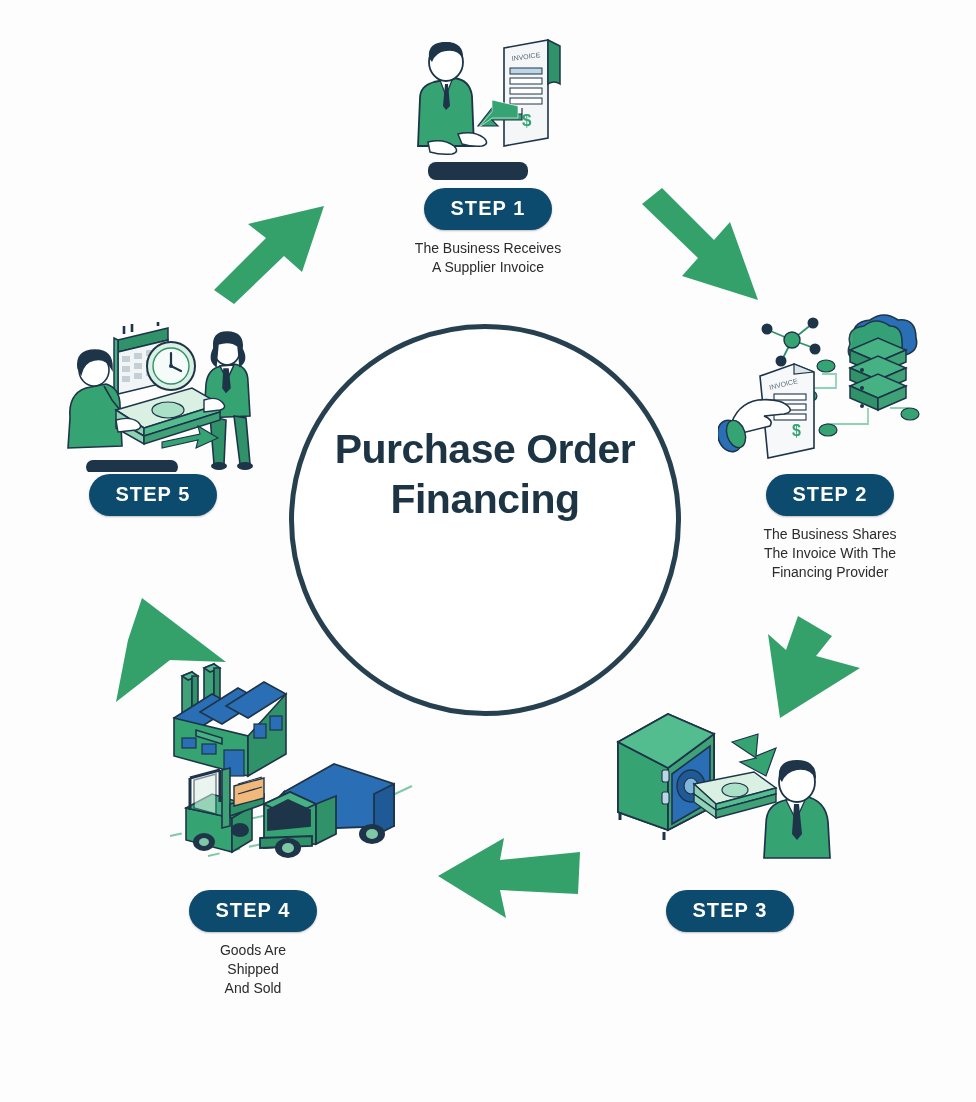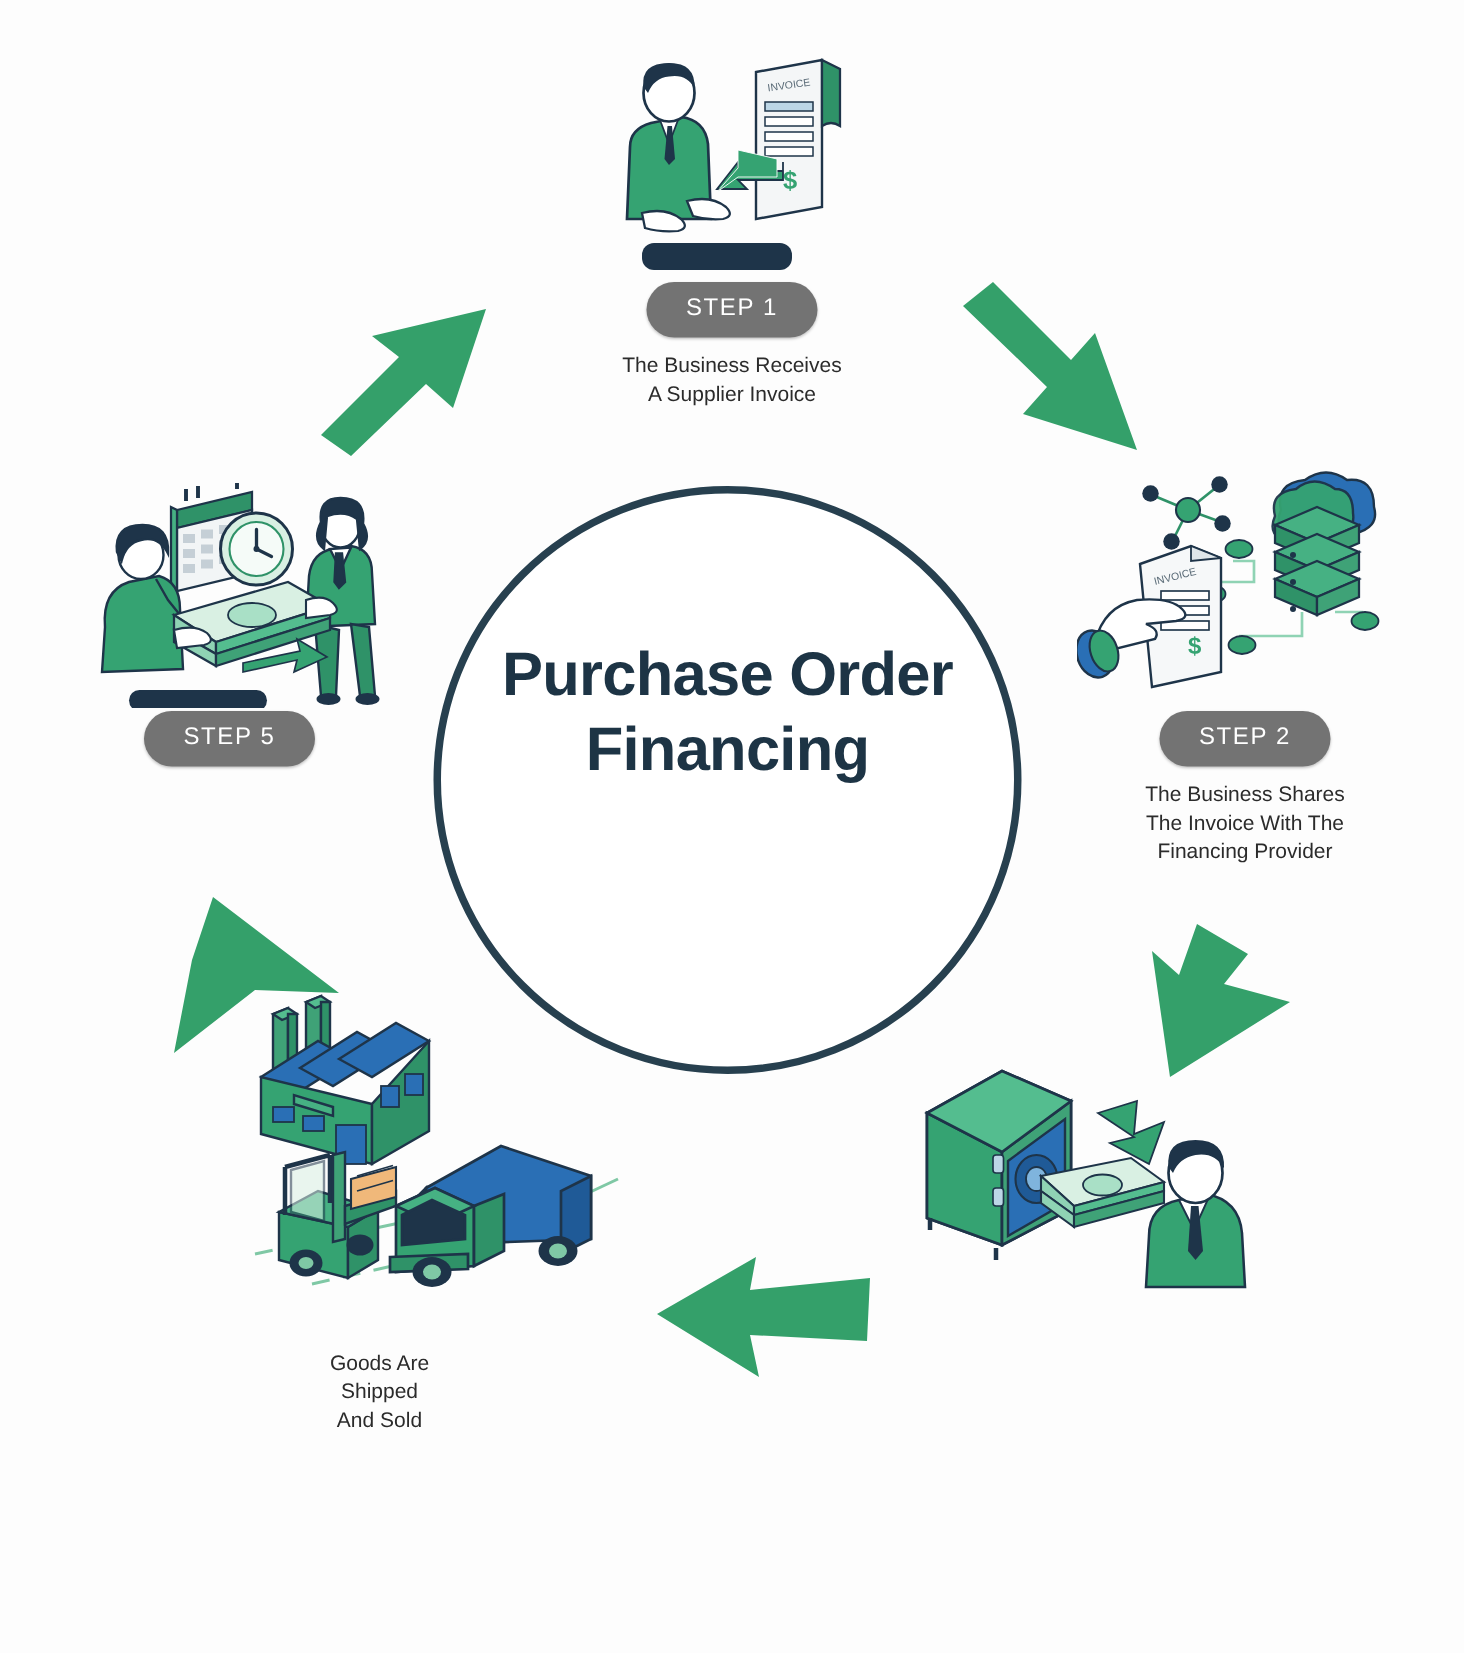--- a/index.html
+++ b/index.html
@@ -45,24 +45,24 @@
     letter-spacing: -0.5px;
   }
 
   
   .step {
     position: absolute;
     text-align: center;
   }
   .badge {
     display: inline-block;
-    background: #737373;
+    background: #0c4a6e;
     color: #ffffff;
-    font-size: 16px;
-    font-weight: normal;
+    font-size: 20px;
+    font-weight: bold;
     letter-spacing: 1.1px;
     padding: 9px 26px 10px 26px;
     border-radius: 22px;
     box-shadow: 0 1px 2px rgba(0,0,0,0.25);
   }
   .caption {
     margin-top: 9px;
     font-size: 14px;
     line-height: 1.34;
     color: #2b2b2b;
@@ -255,20 +255,21 @@
 
       <path d="M162 124 Q162 104 182 100 L200 96 Q222 100 224 122 L226 158 L160 158 Z" fill="#35a372" stroke="#1e3449" stroke-width="1.7"></path>
       <path d="M182 100 L192 120 L202 98 Z" fill="#ffffff" stroke="#1e3449" stroke-width="1.3"></path>
       <path d="M190 104 L195 104 L198 134 L193 140 L188 134 Z" fill="#1e3449"></path>
       <ellipse cx="193" cy="82" rx="18" ry="20" fill="#ffffff" stroke="#1e3449" stroke-width="1.8"></ellipse>
       <path d="M175 78 Q173 60 193 60 Q213 60 212 79 Q206 68 193 70 Q182 72 178 82 Z" fill="#1e3449"></path>
     </svg>
   </div>
 
   <div class="step step3">
+    <div class="badge">STEP 3</div>
   </div>
 
   <div class="arrow a4">
     <svg viewBox="0 0 144 92" width="144" height="92">
       <path d="M0 44 L66 6 L62 28 L142 20 L140 62 L62 58 L68 86 Z" fill="#34a06a"></path>
     </svg>
   </div>
 
   <div class="illus i4">
     <svg viewBox="0 0 255 200" width="255" height="200">
@@ -335,20 +336,21 @@
         <path d="M100 180 L152 178 L152 188 L100 190 Z" fill="#2f9268"></path>
       </g>
       <ellipse cx="128" cy="190" rx="13" ry="10" fill="#1e3449"></ellipse>
       <ellipse cx="128" cy="190" rx="6" ry="5" fill="#7fc8a5"></ellipse>
       <ellipse cx="212" cy="176" rx="13" ry="10" fill="#1e3449"></ellipse>
       <ellipse cx="212" cy="176" rx="6" ry="5" fill="#7fc8a5"></ellipse>
     </svg>
   </div>
 
   <div class="step step4">
+    <div class="badge">STEP 4</div>
     <div class="caption">Goods Are
 Shipped
 And Sold</div>
   </div>
 
   <div class="arrow a5">
     <svg viewBox="0 0 130 112" width="130" height="112">
       <path d="M34 0 L118 64 L62 62 L8 104 L20 42 Z" fill="#34a06a"></path>
     </svg>
   </div>

